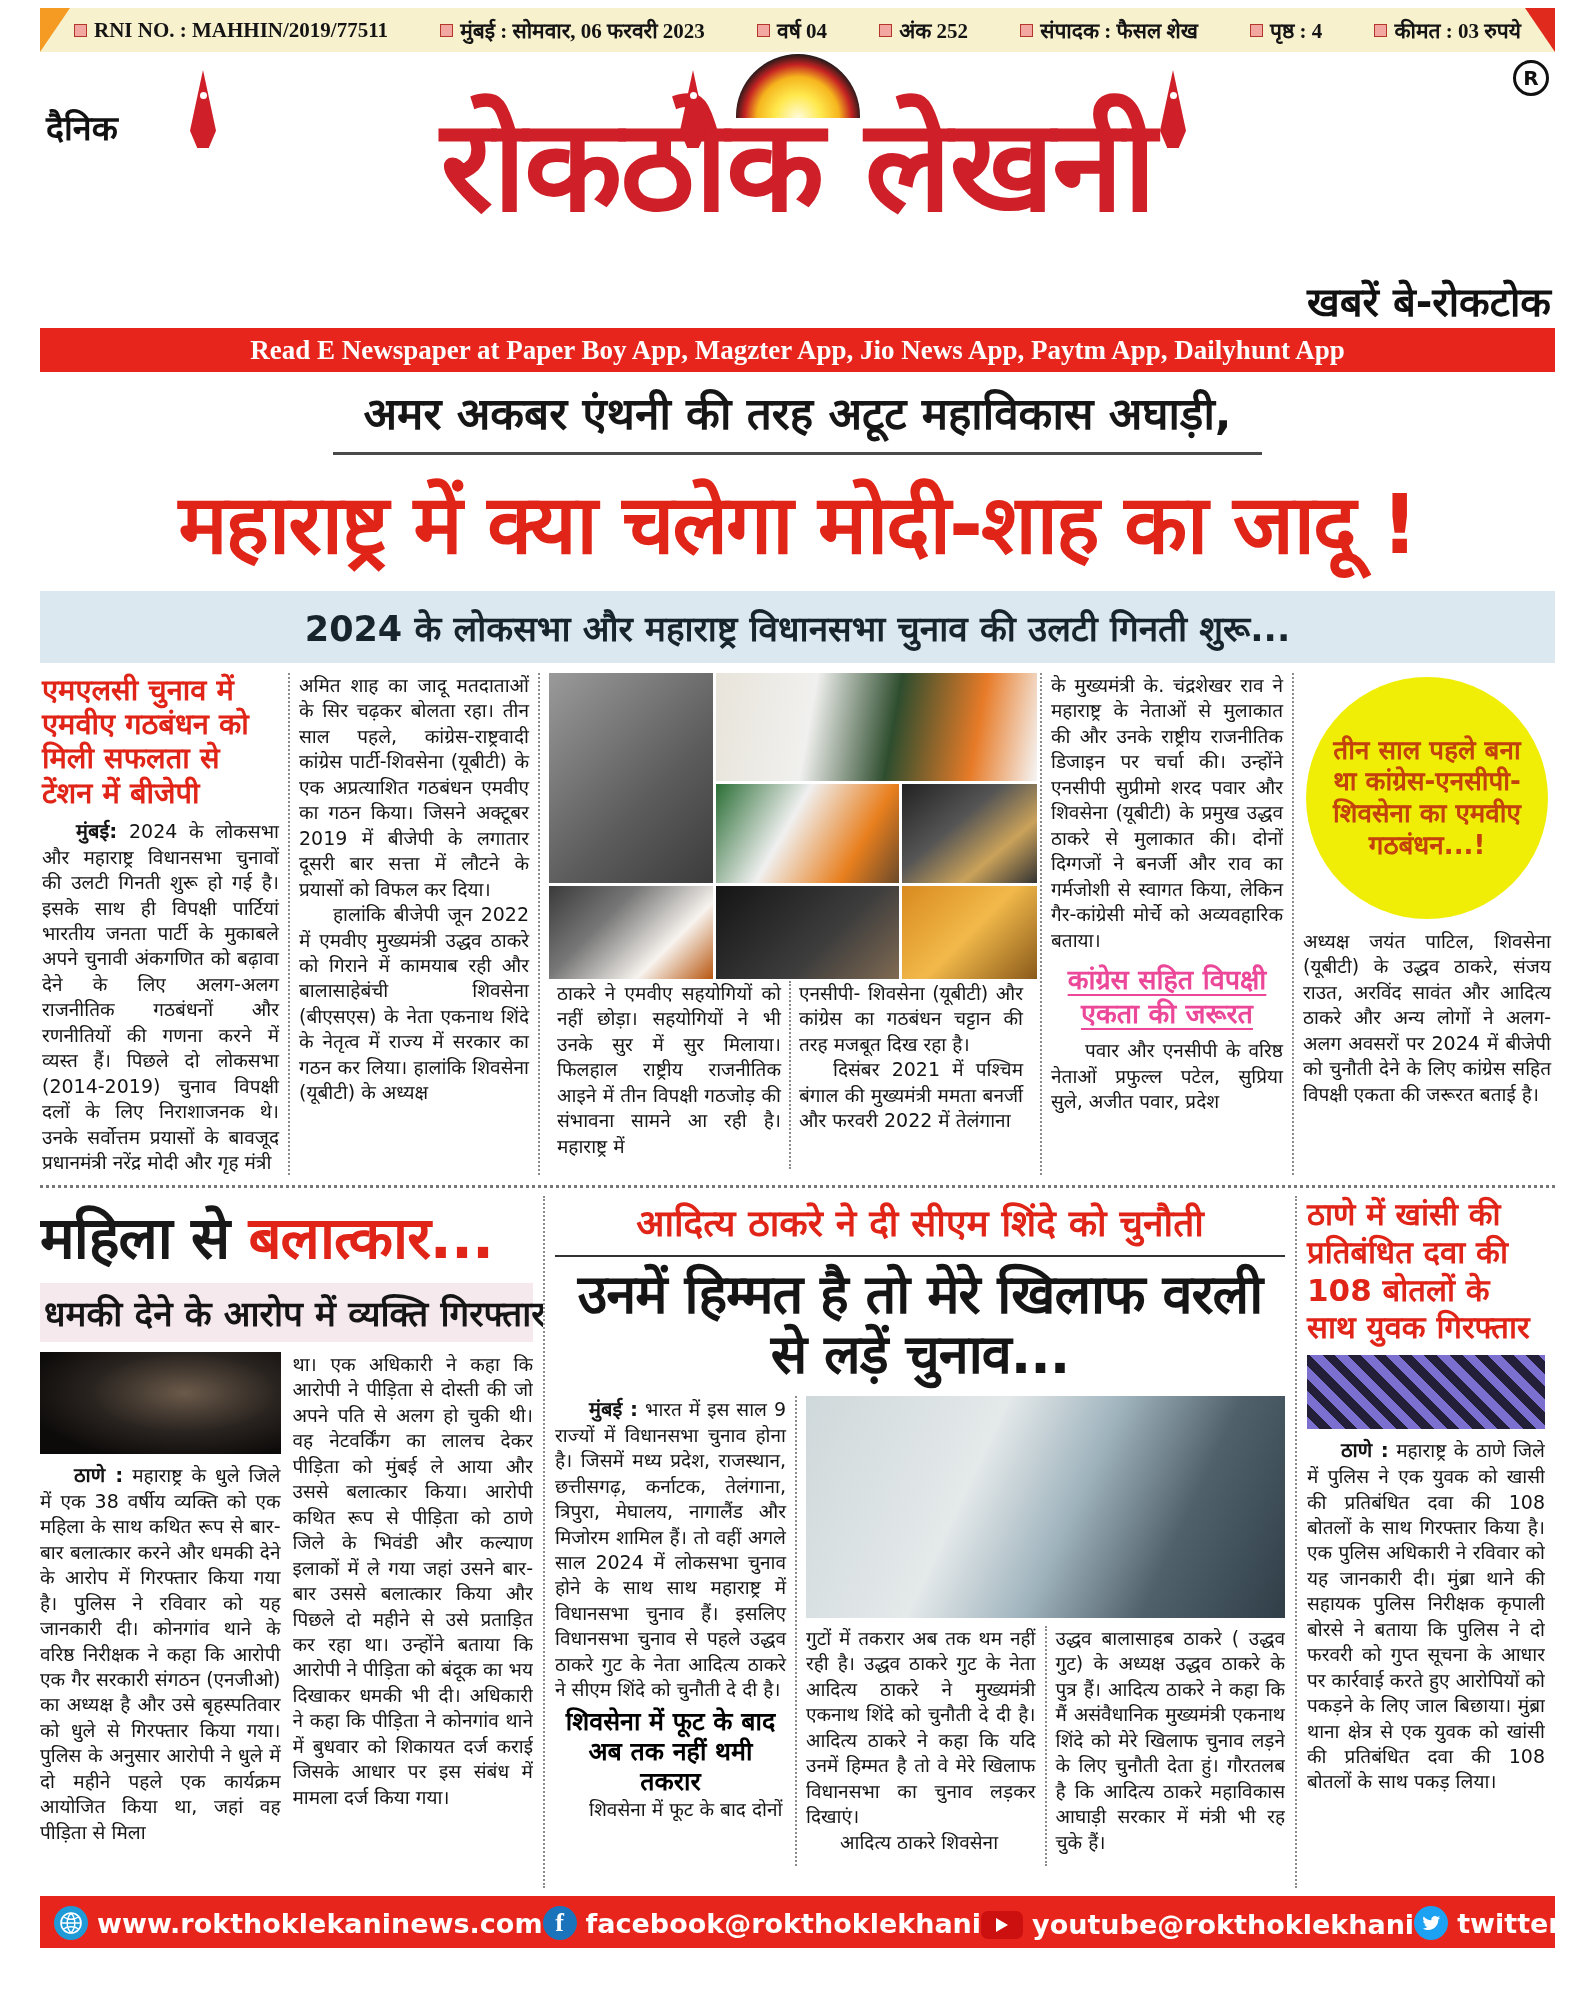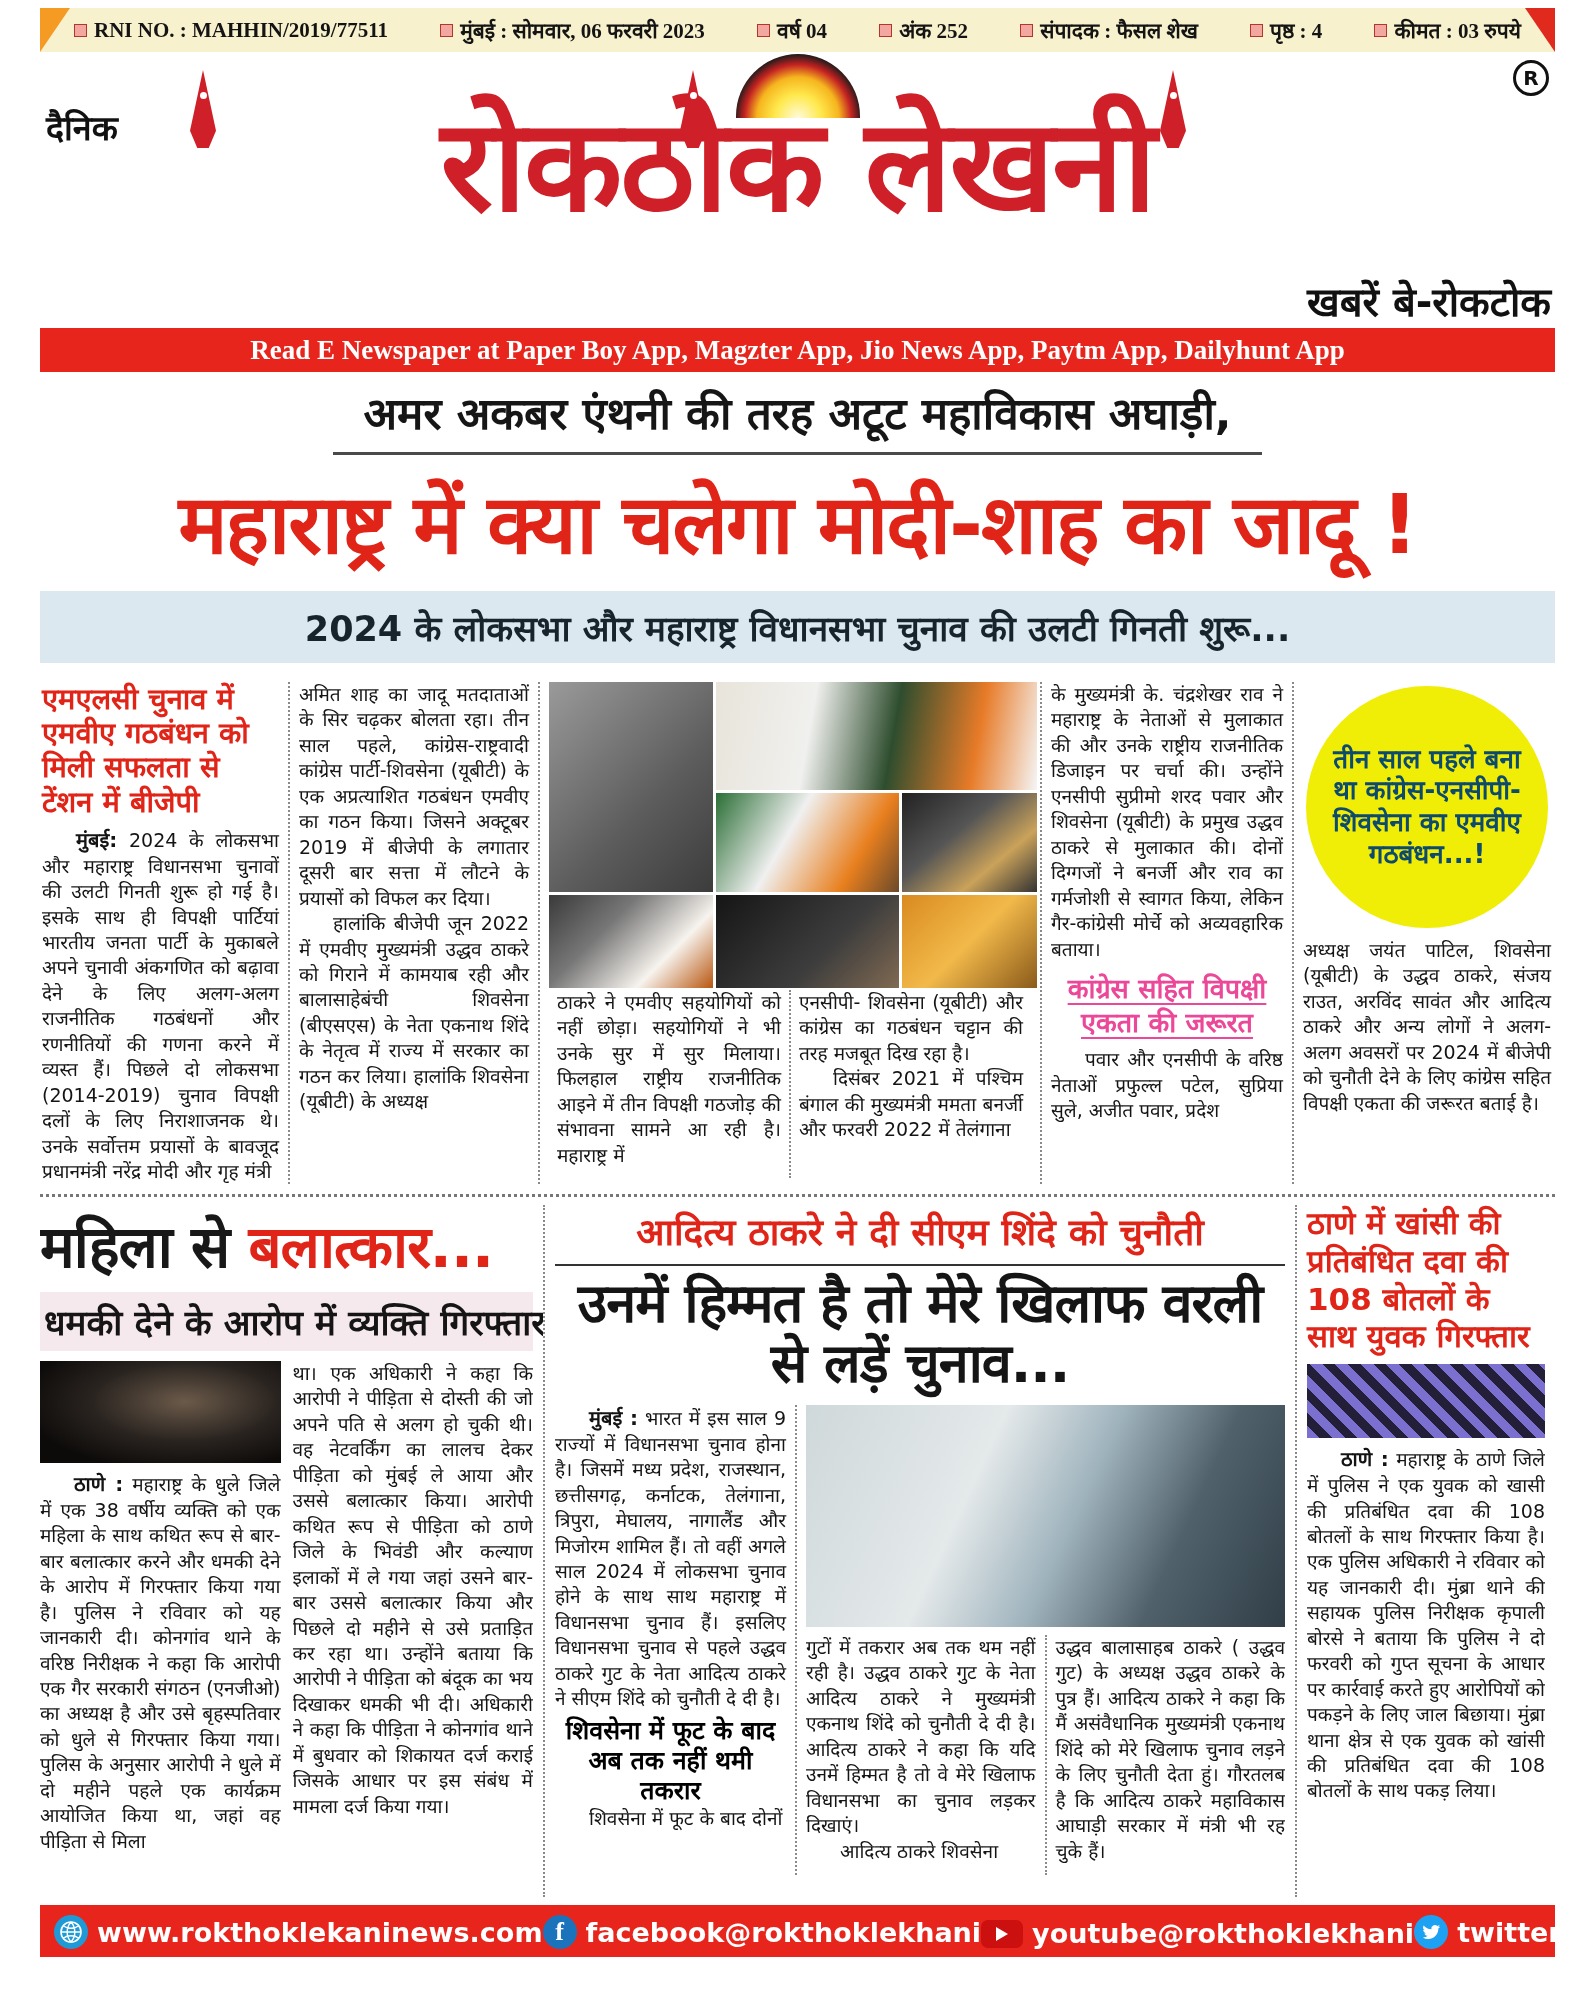--- a/index.html
+++ b/index.html
@@ -30,21 +30,21 @@
   .appbar span { color:#fff; font-family:"Liberation Serif", serif; font-weight:bold; font-size:27px; white-space:nowrap; }
 
   
   .kicker { margin-top:10px; text-align:center; }
   .kicker span { display:inline-block; font-size:44px; font-weight:800; color:#161616; border-bottom:3px solid #4a4a4a; padding:0 30px 10px 30px; white-space:nowrap; }
   .headline-main { margin-top:10px; text-align:center; font-size:82px; font-weight:800; color:#e02417; white-space:nowrap; letter-spacing:-2px; }
   .strap { margin-top:14px; height:72px; background:#dce8ef; display:flex; align-items:center; justify-content:center; }
   .strap span { font-size:35px; font-weight:800; color:#18242c; white-space:nowrap; }
 
   
-  .lead-cols { margin-top:19px; display:flex; height:502px; overflow:hidden; }
+  .lead-cols { margin-top:10px; display:flex; height:502px; overflow:hidden; }
   .lcol { padding:0 9px; overflow:hidden; border-right:2px dotted #8a8a8a; }
   .lcol:first-child { padding-left:2px; }
   .lcol:last-child { border-right:none; padding-right:2px; }
   .c-w1 { flex:0 0 250px; } .c-w2 { flex:0 0 250px; } .c-mid { flex:0 0 502px; } .c-w5 { flex:0 0 252px; } .c-w6 { flex:0 0 259px; }
   .red-subhead { color:#e02417; font-size:29px; line-height:1.18; font-weight:800; margin-bottom:8px; }
   p.body { font-size:19px; line-height:1.34; color:#141414; text-align:justify; text-indent:34px; }
   p.body.noindent { text-indent:0; }
   p.body b { font-size:20px; }
   .collage { height:300px; display:grid; grid-template-columns:34% 38% 28%; grid-template-rows:36% 33% 31%; gap:3px; margin-bottom:8px; }
   .tile { width:100%; height:100%; }
@@ -53,21 +53,21 @@
   .tC { grid-column:2; grid-row:2; background:linear-gradient(120deg,#2a6e35,#f0f0f0 40%,#e87f1e 75%,#6b4a2a); }
   .tD { grid-column:3; grid-row:2; background:linear-gradient(140deg,#222,#555 40%,#caa25a 70%,#333); }
   .tE { grid-column:1; grid-row:3; background:linear-gradient(135deg,#3a3a3a,#777 35%,#f7f3ee 70%,#b8560f); }
   .tF { grid-column:2; grid-row:3; background:linear-gradient(135deg,#151515,#3d3d3d 60%,#806a52); }
   .tG { grid-column:3; grid-row:3; background:linear-gradient(135deg,#d98a1f,#f2b94a 50%,#8a5a1a); }
   .mid-sub { display:flex; height:188px; overflow:hidden; }
   .mid-sub .half { flex:1; padding:0 8px; overflow:hidden; }
   .mid-sub .half:first-child { border-right:2px dotted #8a8a8a; }
   .u-subhead { font-size:27px; font-weight:800; color:#ec4899; text-align:center; text-decoration:underline; text-underline-offset:5px; margin:10px 0 8px 0; line-height:1.25; }
   .circle { width:242px; height:242px; margin:4px auto 10px auto; background:#f0ee07; border-radius:50%; display:flex; align-items:center; justify-content:center; text-align:center; padding:16px; }
-  .circle span { font-size:26px; line-height:1.22; font-weight:800; color:#0c4a6e; }
+  .circle span { font-size:26px; line-height:1.22; font-weight:800; color:#c2410c; }
 
   .hr-dotted { border-top:3px dotted #777; margin:10px 0 8px 0; }
 
   
   .bottom { display:flex; height:692px; overflow:hidden; }
   .b-left { flex:0 0 505px; padding-right:10px; border-right:2px dotted #8a8a8a; overflow:hidden; }
   .b-mid { flex:0 0 752px; padding:0 10px; border-right:2px dotted #8a8a8a; overflow:hidden; }
   .b-right { flex:0 0 248px; padding-left:10px; overflow:hidden; }
 
   .bl-head { font-size:58px; font-weight:800; color:#181818; white-space:nowrap; letter-spacing:-1px; }

